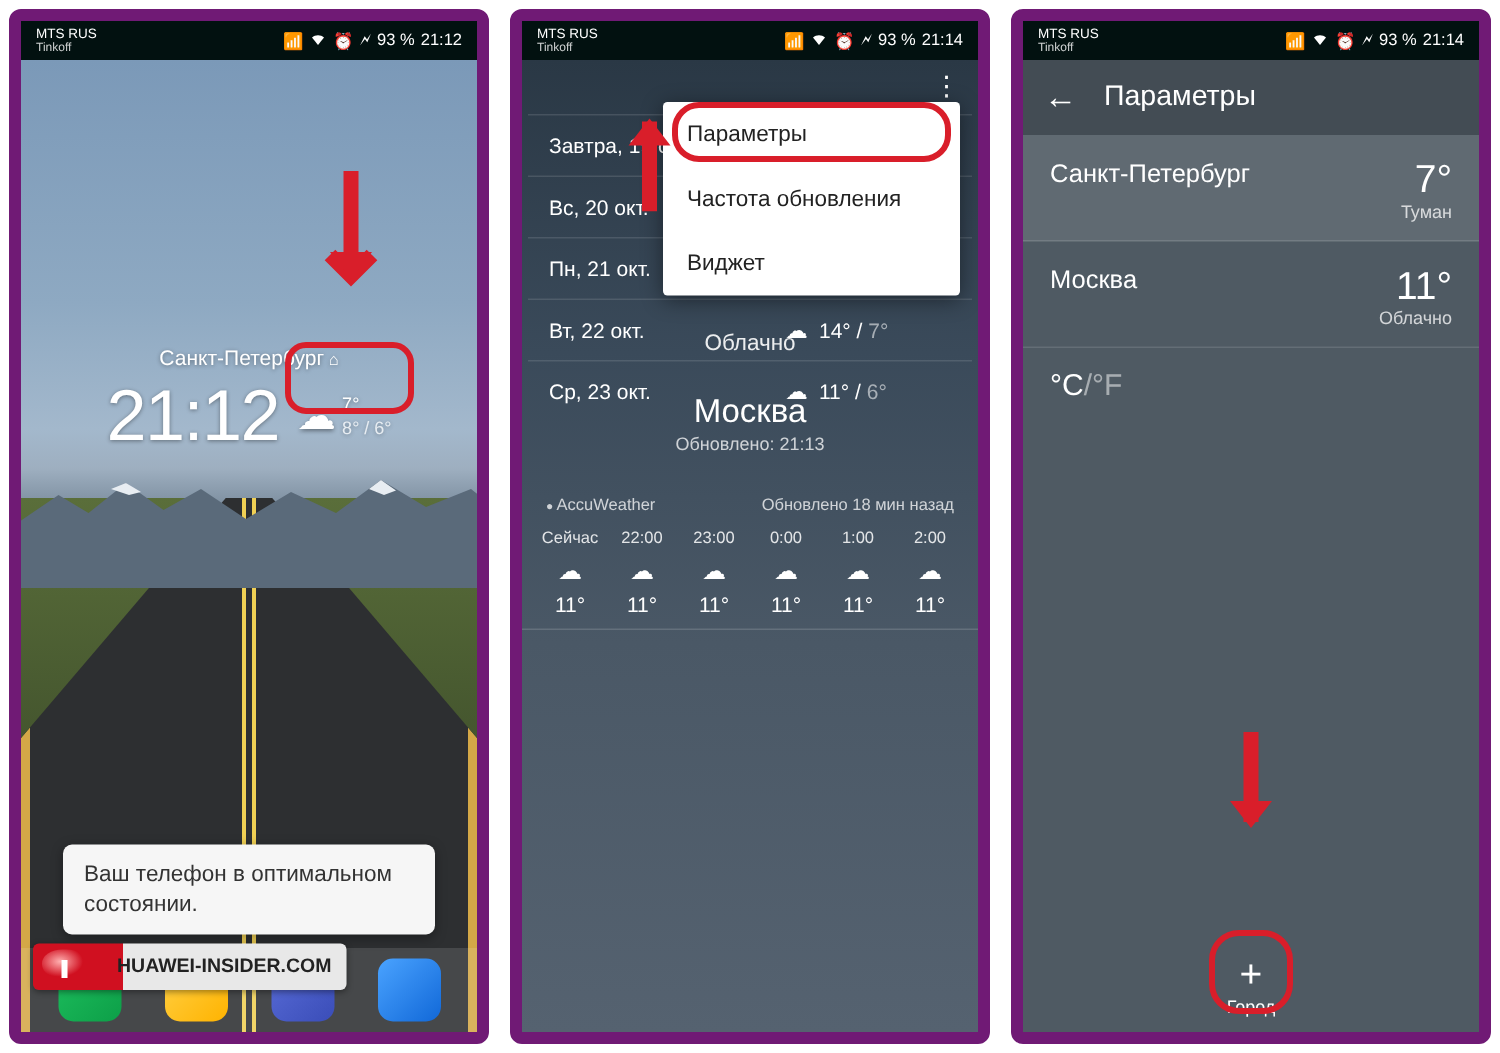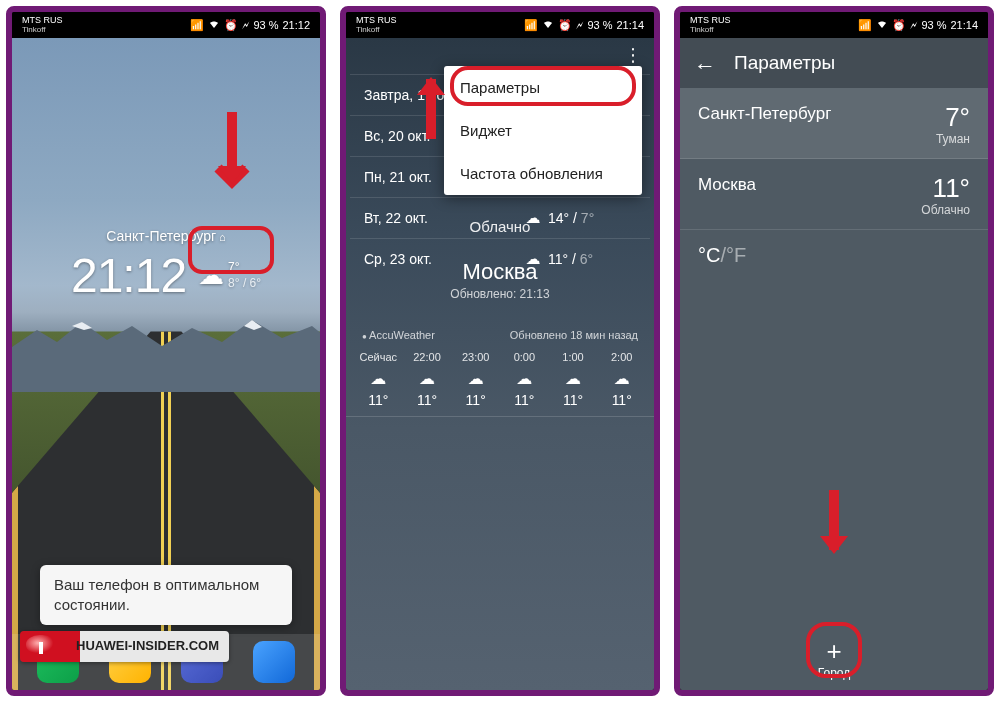--- a/index.html
+++ b/index.html
@@ -1,17 +1,17 @@
 <!DOCTYPE html>
 <html><head>
 <meta charset="utf-8">
 <style>
 * { margin: 0; padding: 0; box-sizing: border-box; font-family: -apple-system, "Helvetica Neue", Arial, sans-serif; }
 body { background: #fff; width: 1000px; height: 702px; display: flex; gap: 14px; padding: 6px; }
-.phone { flex: 1; border: 6px solid #701a75; border-radius: 8px; overflow: hidden; position: relative; background: #000000; }
+.phone { flex: 1; border: 8px solid #701a75; border-radius: 8px; overflow: hidden; position: relative; background: #0f766e; }
 .statusbar { height: 26px; background: rgba(0,0,0,0.85); color: #fff; display: flex; align-items: center; padding: 0 10px; font-size: 11px; justify-content: space-between; position: relative; z-index: 5; }
 .sb-left { font-size: 9px; line-height: 1.1; }
 .sb-left .op { font-weight: 500; }
 .sb-left .sub { font-size: 8px; opacity: 0.8; }
 .sb-right { display: flex; align-items: center; gap: 4px; font-size: 11px; }
 .sb-right svg { width: 12px; height: 12px; fill: #fff; }
 
 
 .phone1 .content { position: absolute; inset: 0; top: 26px; background: linear-gradient(to bottom, #7b99b8 0%, #8ea9c2 25%, #a3b8cc 38%, #9eafc0 42%, #6b7d8e 48%, #4a5a6a 55%, #3a4550 100%); overflow: hidden; }
 .mountains { position: absolute; top: 42%; left: 0; right: 0; height: 80px; }
@@ -181,22 +181,22 @@
       <span>🗲</span>
       <span>93 %</span>
       <span>21:14</span>
     </div>
   </div>
   <div class="content">
     <div class="dots3">⋮</div>
 
     <div class="menu">
       <div class="menu-item">Параметры</div>
+      <div class="menu-item">Частота обновления</div>
       <div class="menu-item">Виджет</div>
-      <div class="menu-item">Частота обновления</div>
     </div>
 
     <div class="w2-mid">
       <div class="w2-cond">Облачно</div>
       <div class="w2-city">Москва</div>
       <div class="w2-upd">Обновлено: 21:13</div>
       <div class="w2-meta">
         <span class="attr">AccuWeather</span>
         <span>Обновлено 18 мин назад</span>
       </div>

